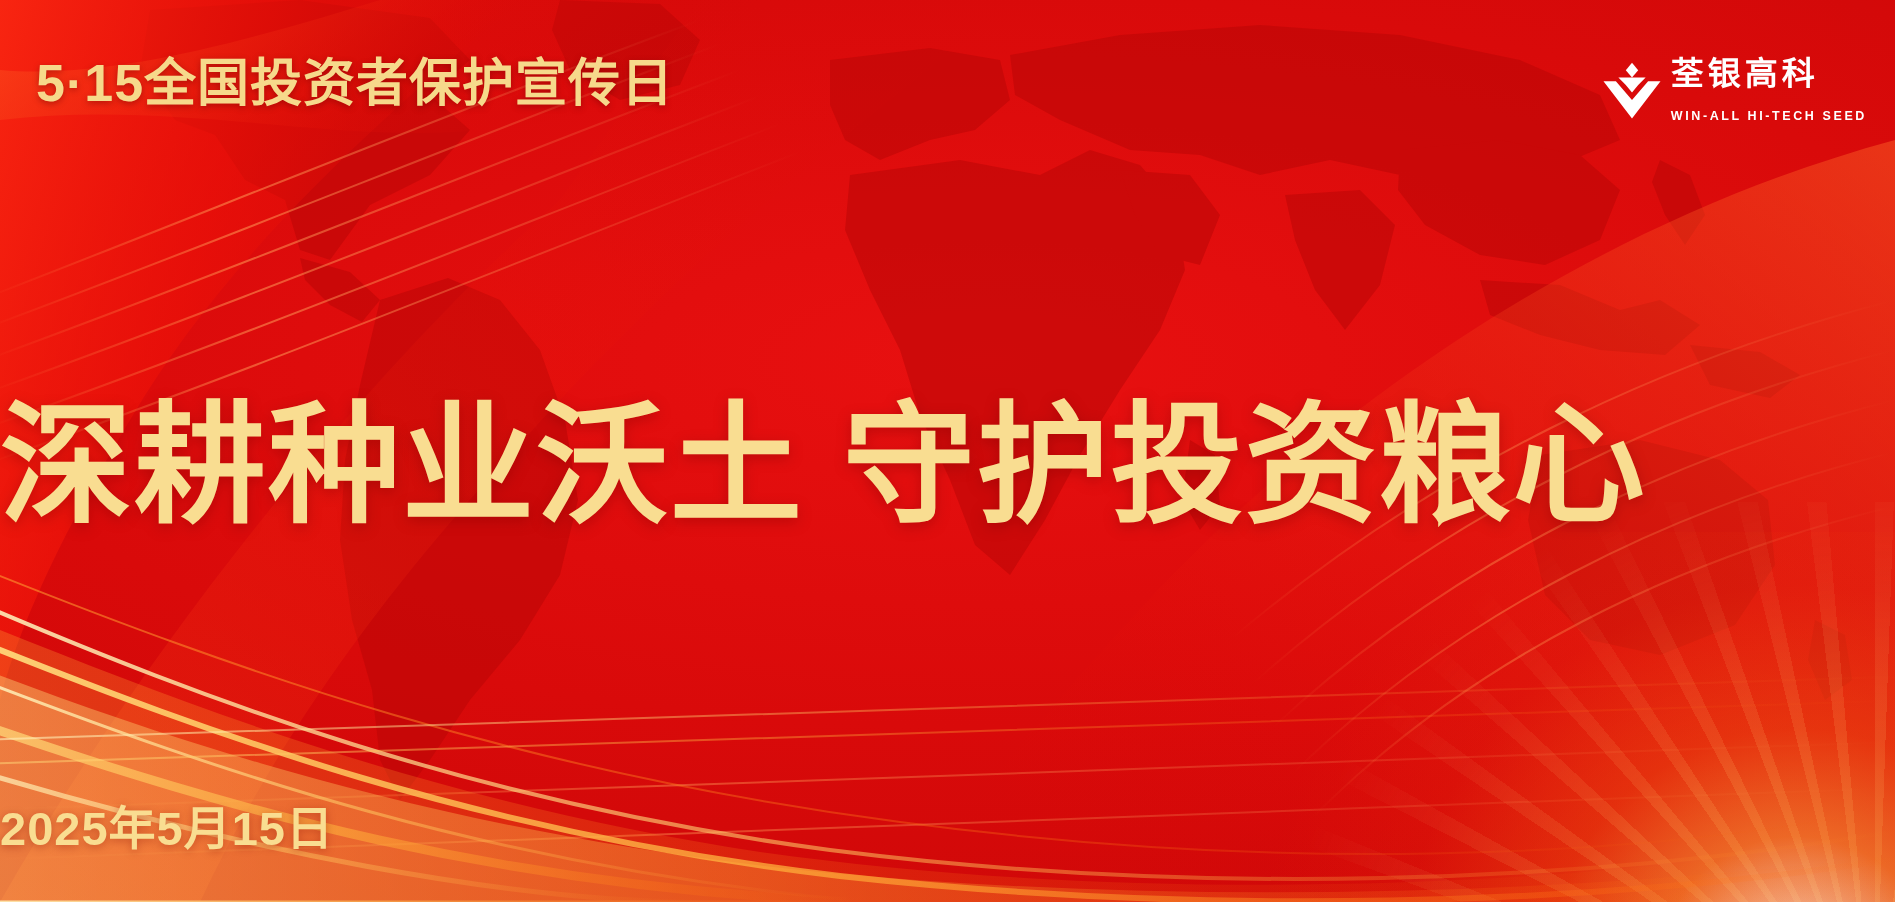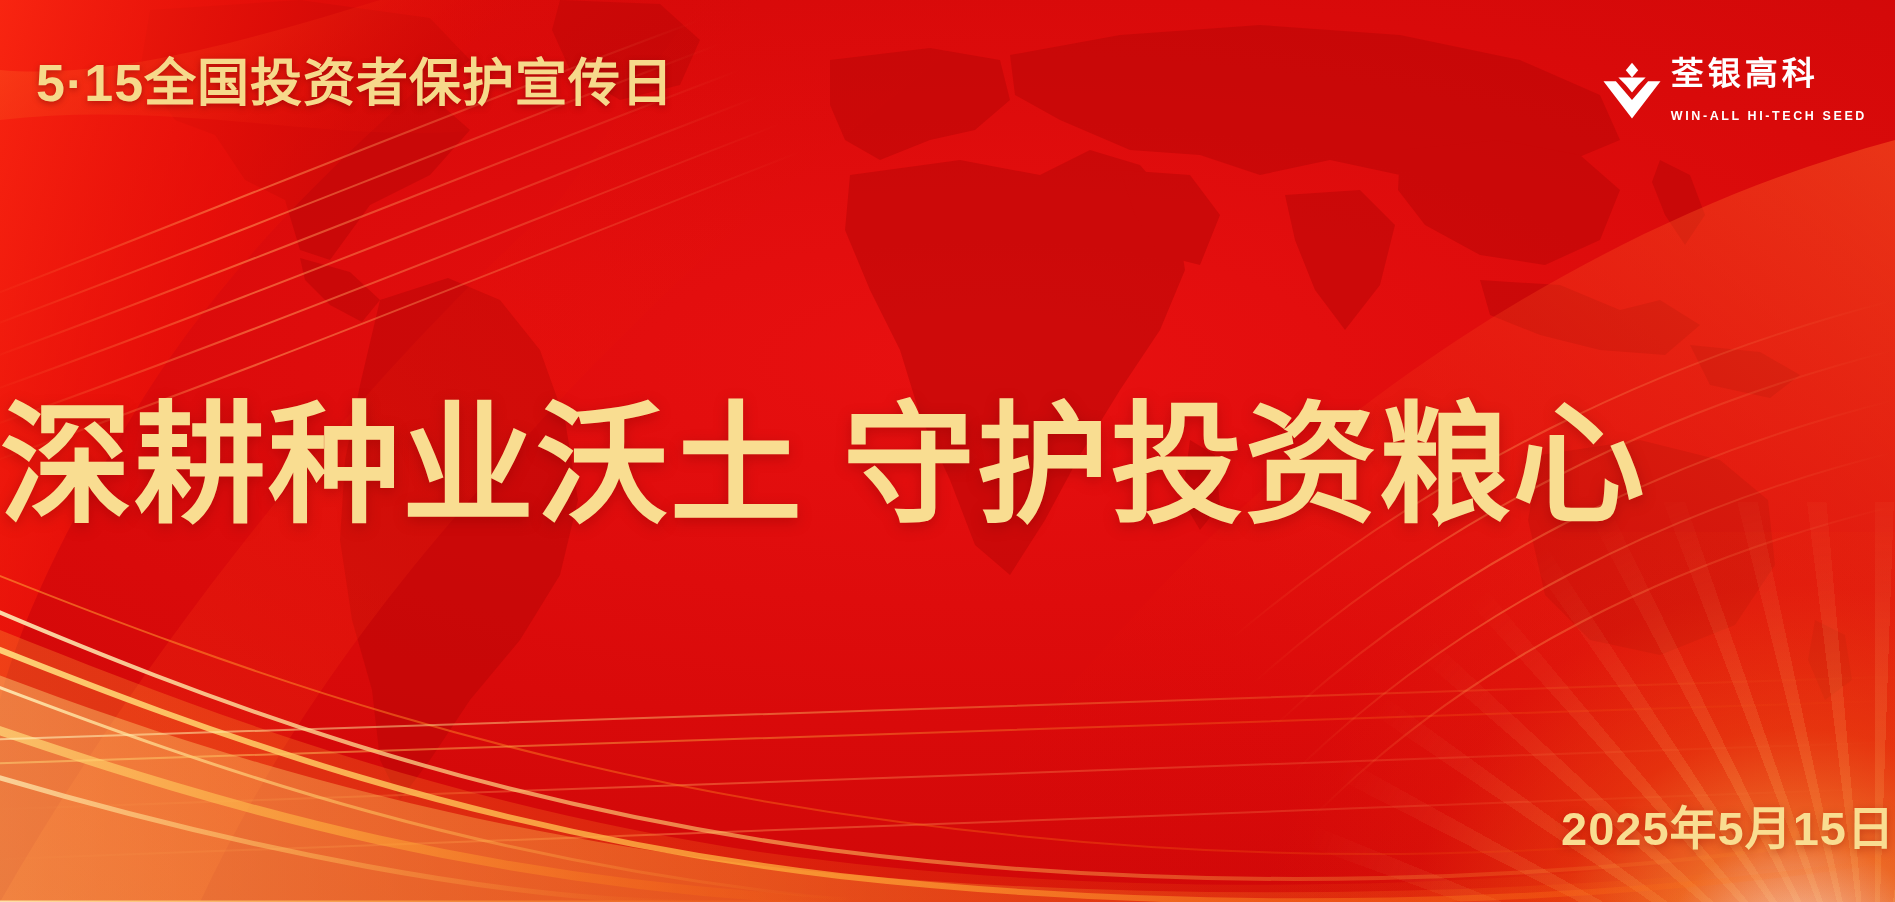--- a/index.html
+++ b/index.html
@@ -147,21 +147,21 @@
     white-space: nowrap;
     text-shadow: 0 4px 14px rgba(120,0,0,0.35);
   }
 
   
   .event-date {
     position: absolute;
     left: 0;
     right: 0;
     top: 805px;
-    text-align: right;
+    text-align: left;
     font-size: 47px;
     font-weight: 700;
     letter-spacing: 1px;
     line-height: 1;
     color: #f9dd91;
     white-space: nowrap;
     text-shadow: 0 2px 8px rgba(120,0,0,0.35);
   }
 </style>
 </head>

